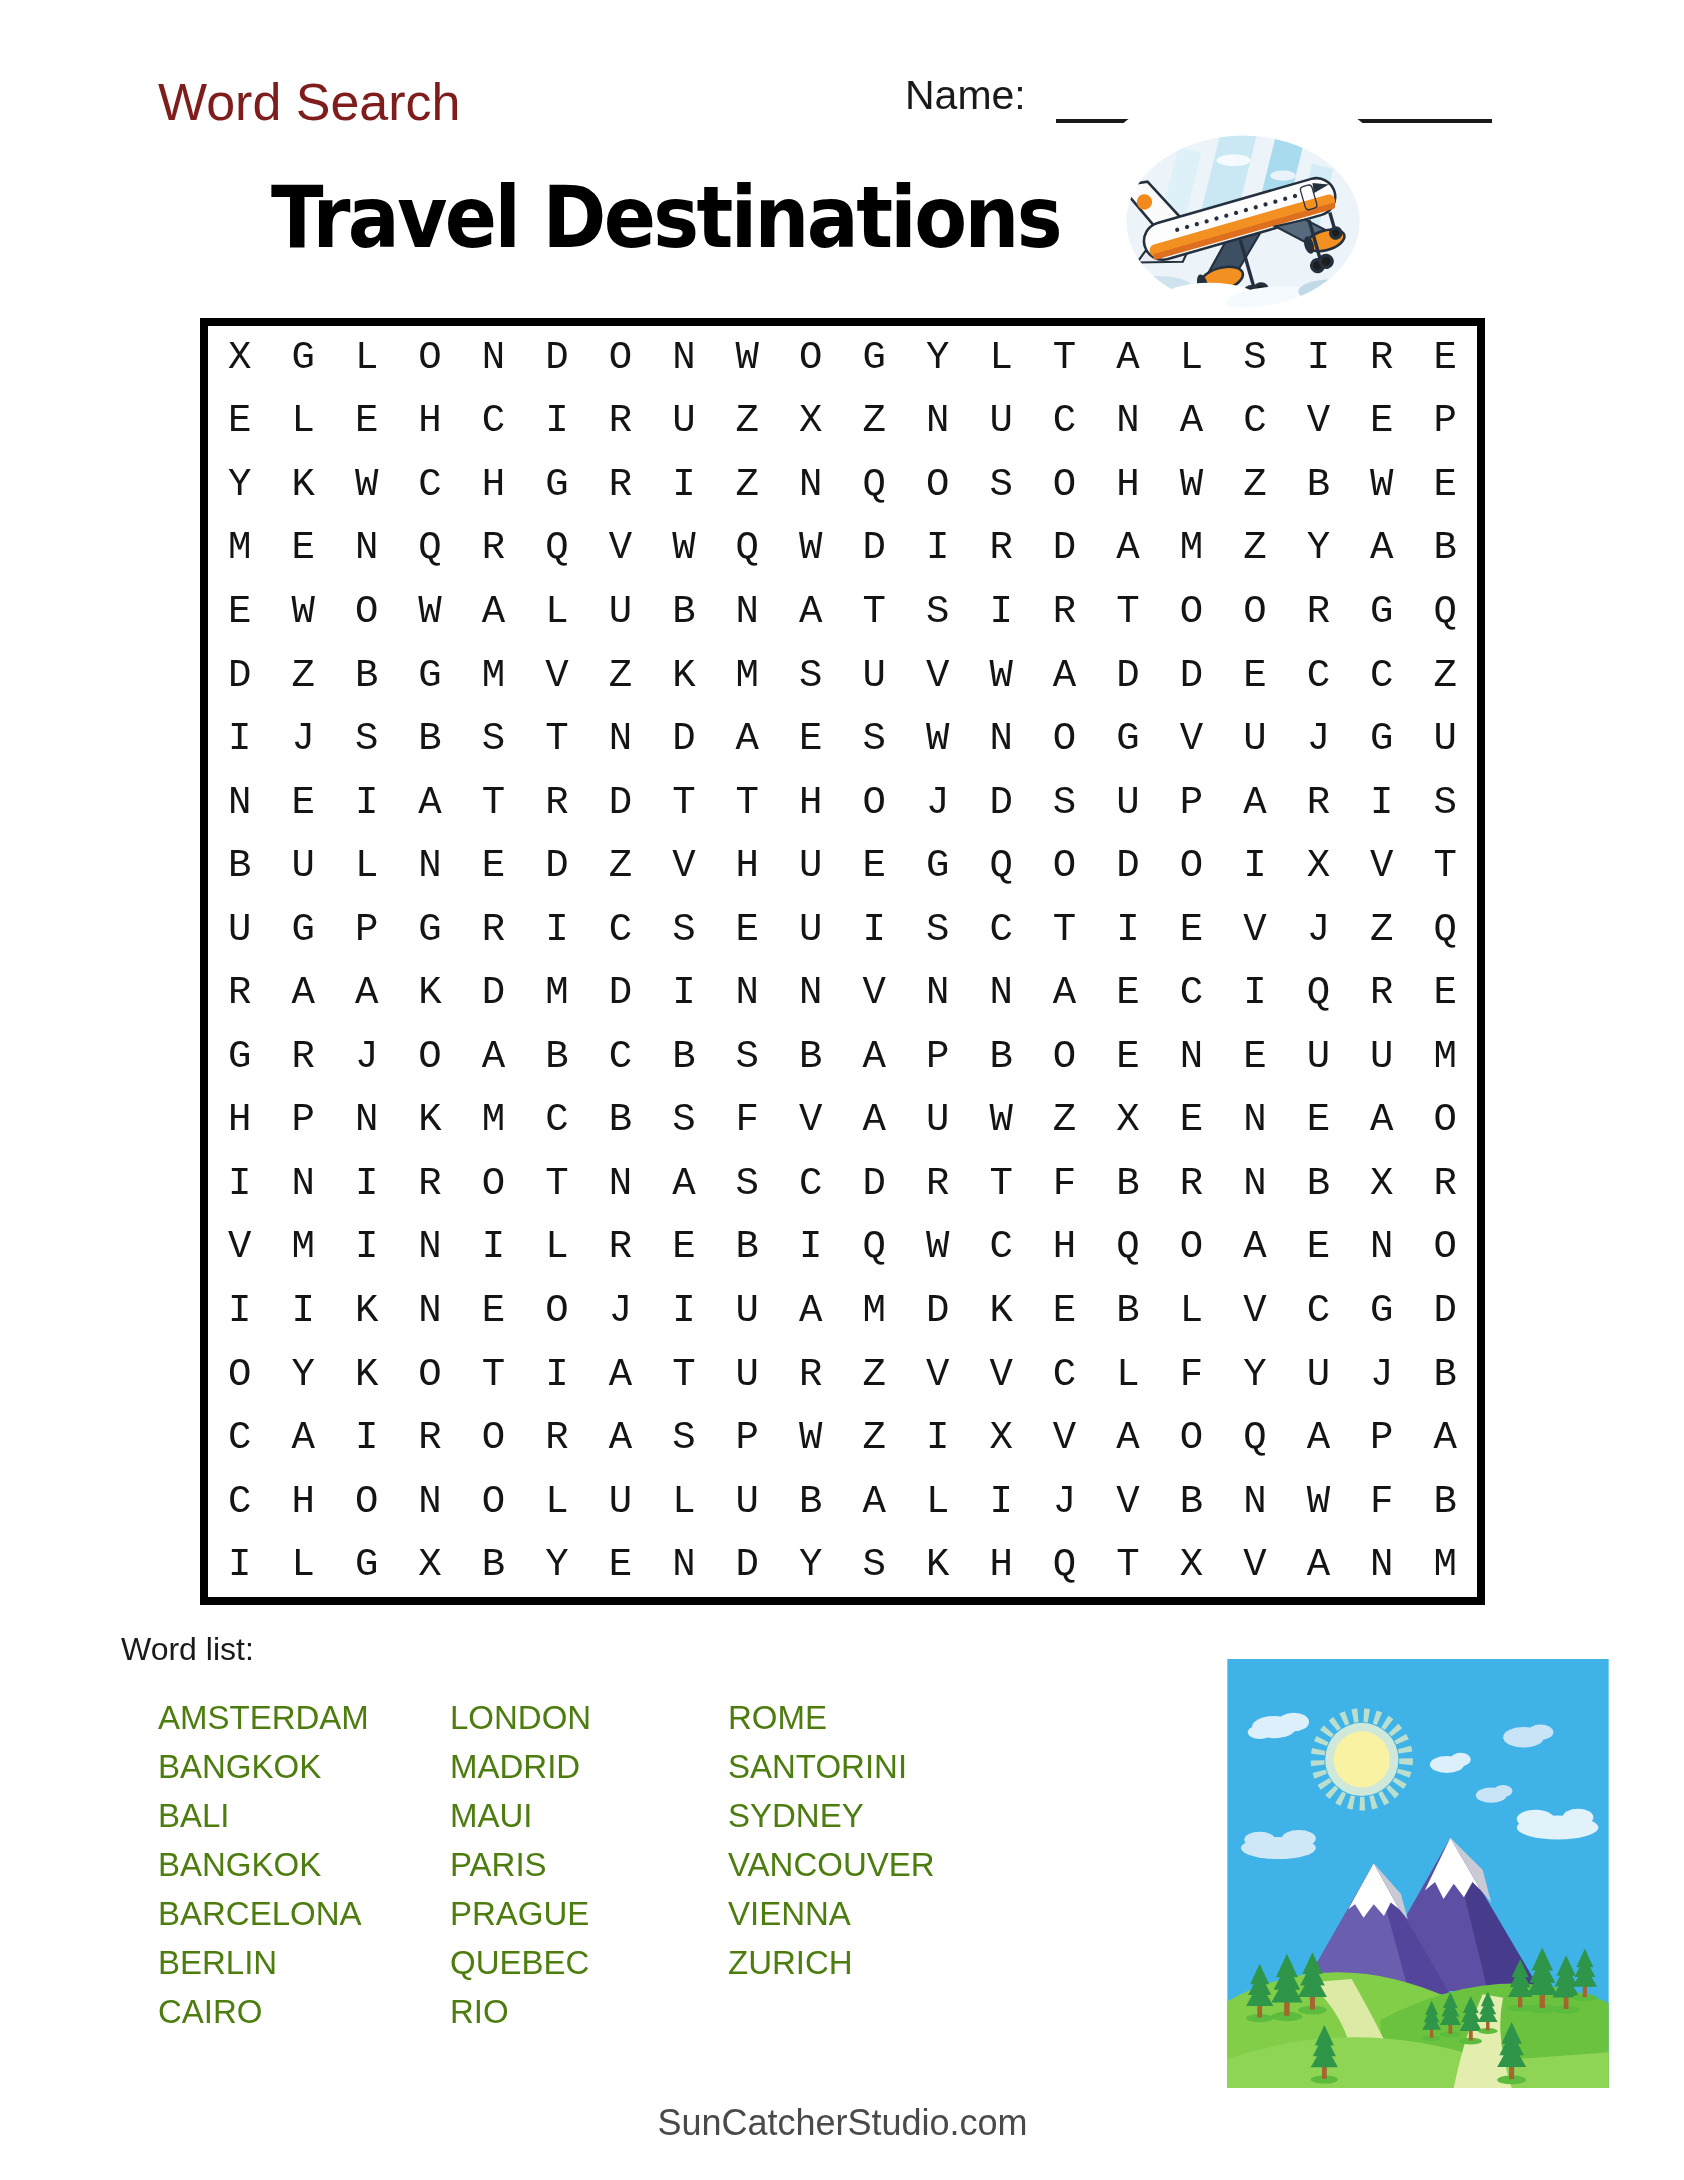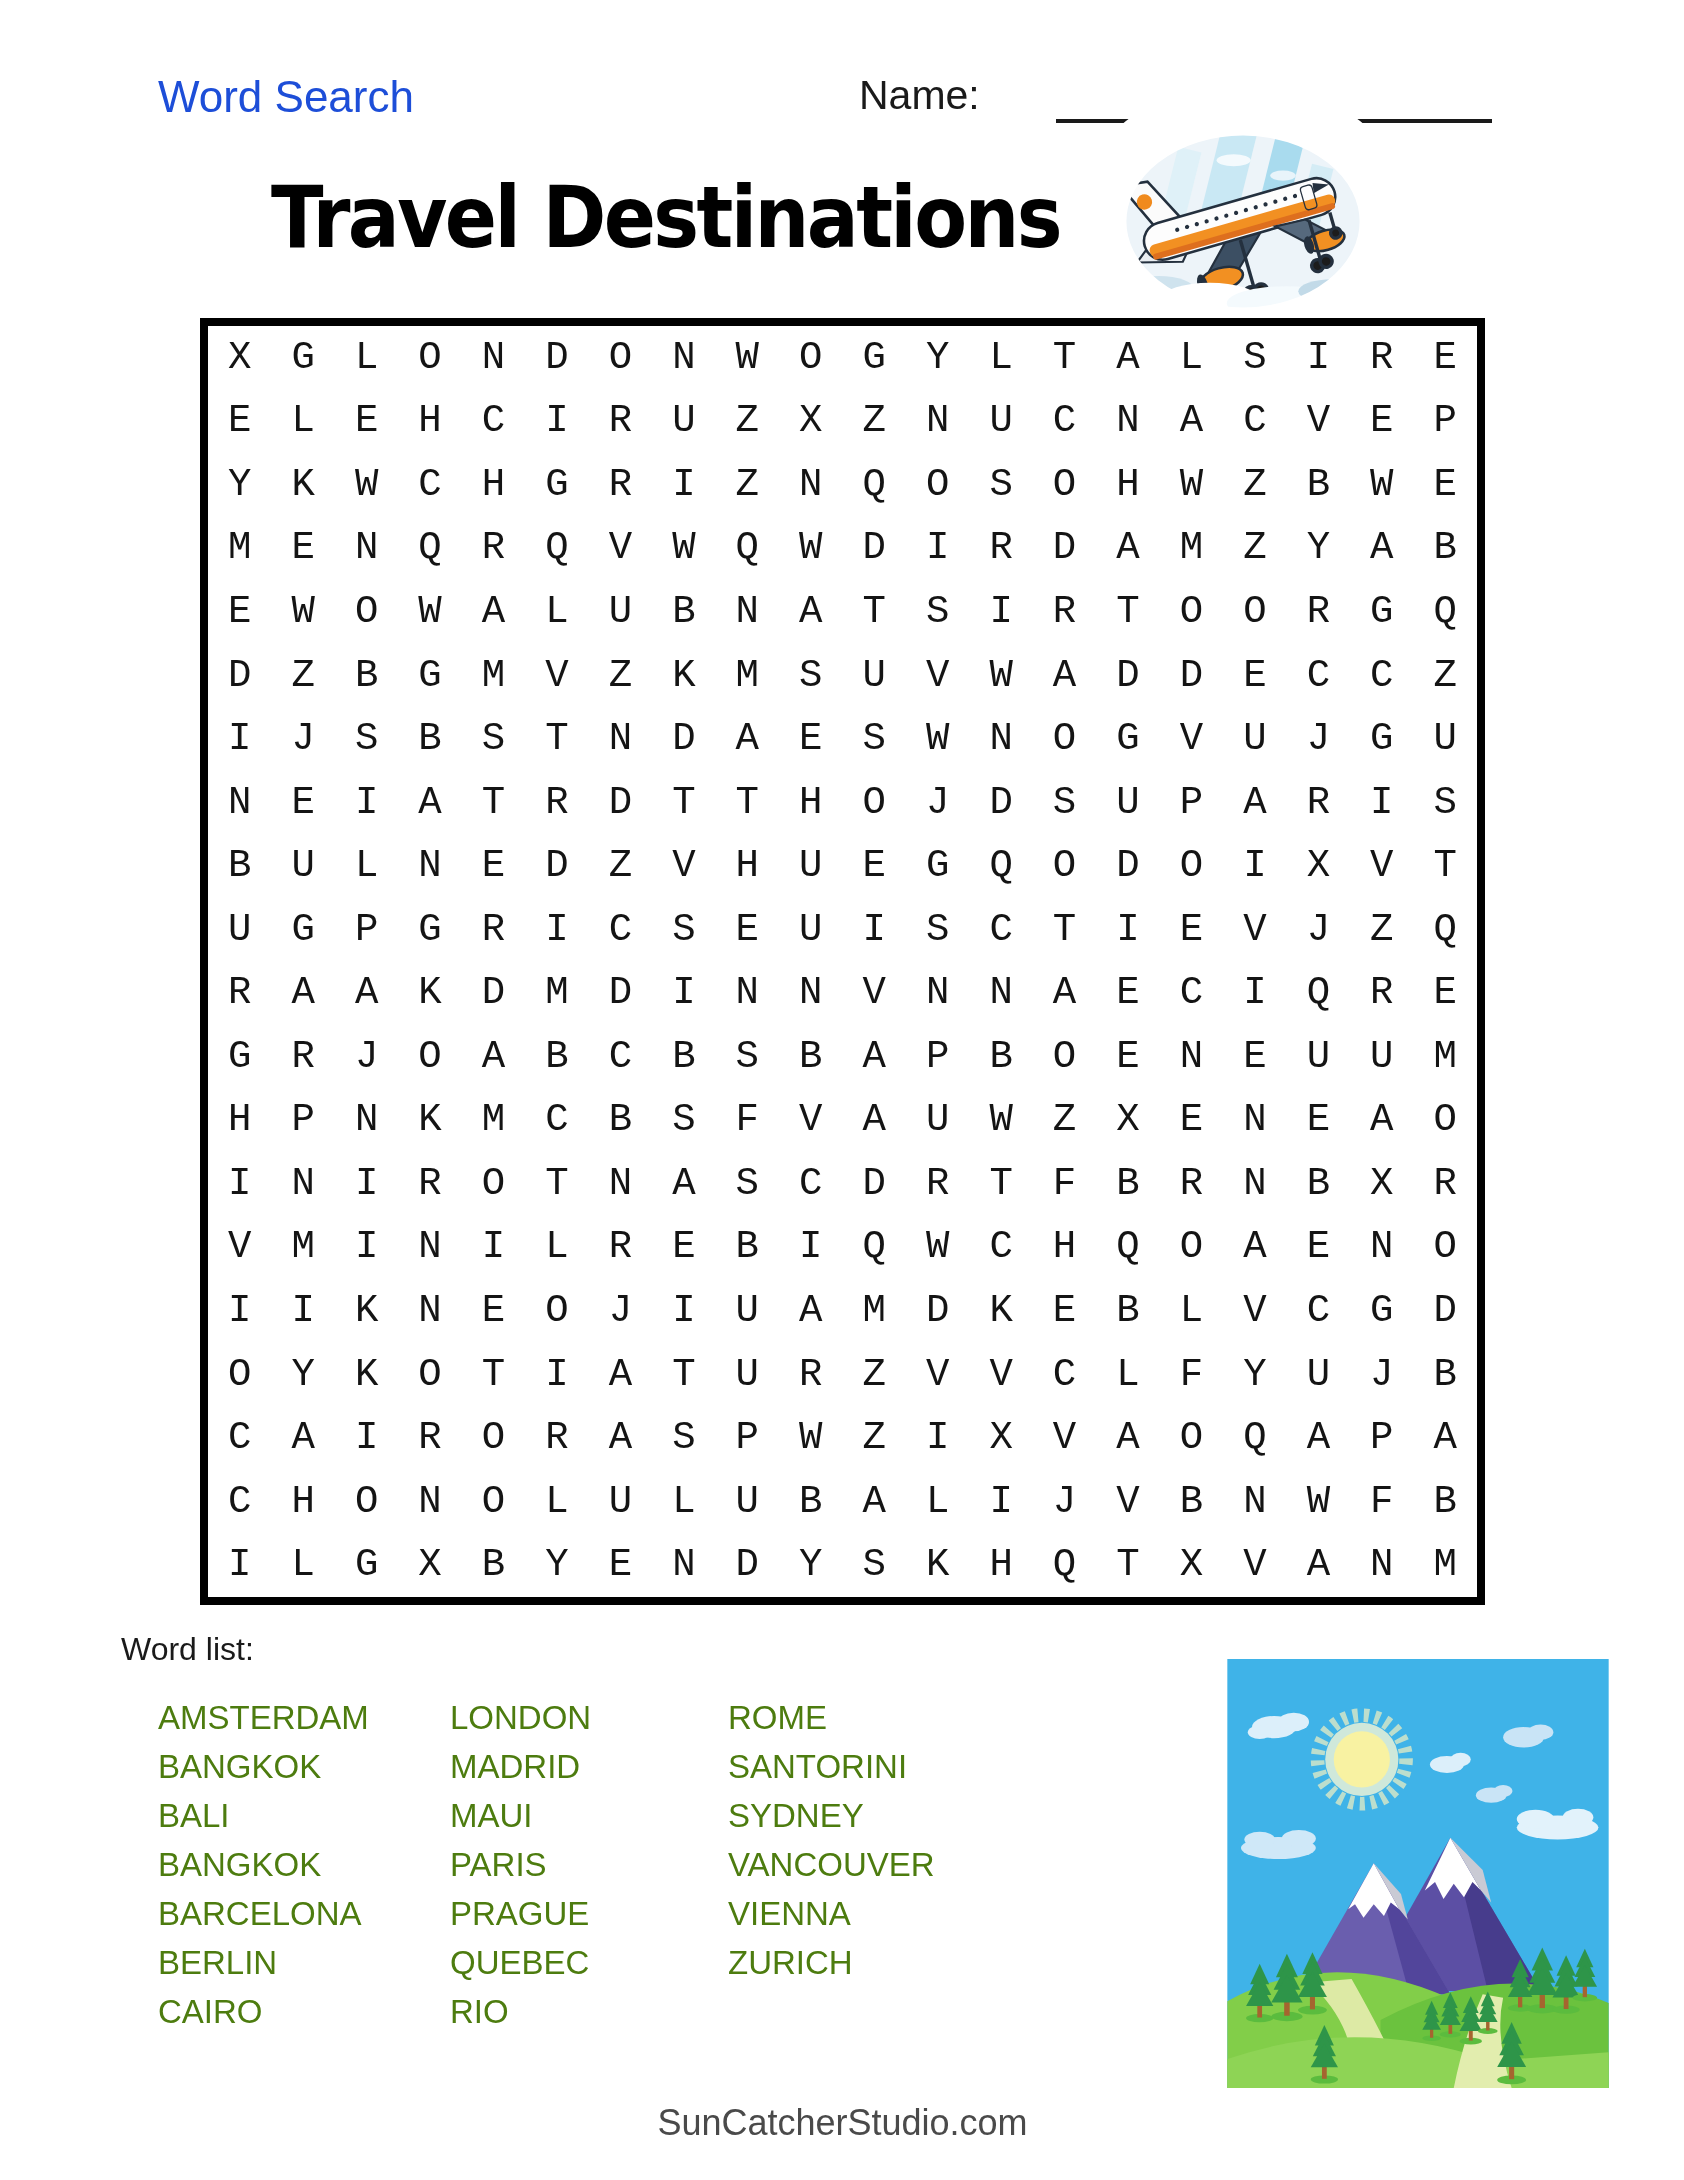--- a/index.html
+++ b/index.html
@@ -1,20 +1,20 @@
 <!DOCTYPE html>
 <html style="font-size:13.6px"><head>
 <meta charset="utf-8">
 <style>
   html,body{margin:0;padding:0;}
   body{width:1685px;height:2181px;background:#ffffff;position:relative;
        font-family:"Liberation Sans",sans-serif;color:#141414;overflow:hidden;}
   .abs{position:absolute;}
-  .ws-label{left:158px;top:72px;font-size:44px;color:#1d4ed8;}
-  .name-label{left:859px;top:72px;font-size:41px;color:#1a1a1a;}
+  .ws-label{left:158px;top:72px;font-size:52px;color:#7f1d1d;}
+  .name-label{left:905px;top:72px;font-size:41px;color:#1a1a1a;}
   .name-line{left:1056px;top:119px;width:436px;height:0;border-top:4.3px solid #1a1a1a;}
   .title{left:271px;top:167px;width:792px;font-family:"DejaVu Sans",sans-serif;
          font-weight:bold;font-size:77px;letter-spacing:-2.6px;color:#000;
          transform:scaleY(1.12);transform-origin:top left;white-space:nowrap;}
   .plane-wrap{left:1106px;top:114px;width:274px;height:215px;}
   .grid-box{left:200px;top:318px;width:1269px;height:1271px;border:8.5px solid #000;
             display:grid;grid-template-columns:repeat(20,1fr);grid-template-rows:repeat(20,1fr);
             background:#fff;}
   .cell{display:flex;align-items:center;justify-content:center;
         font-family:"Liberation Mono",monospace;font-size:39px;color:#141414;}

